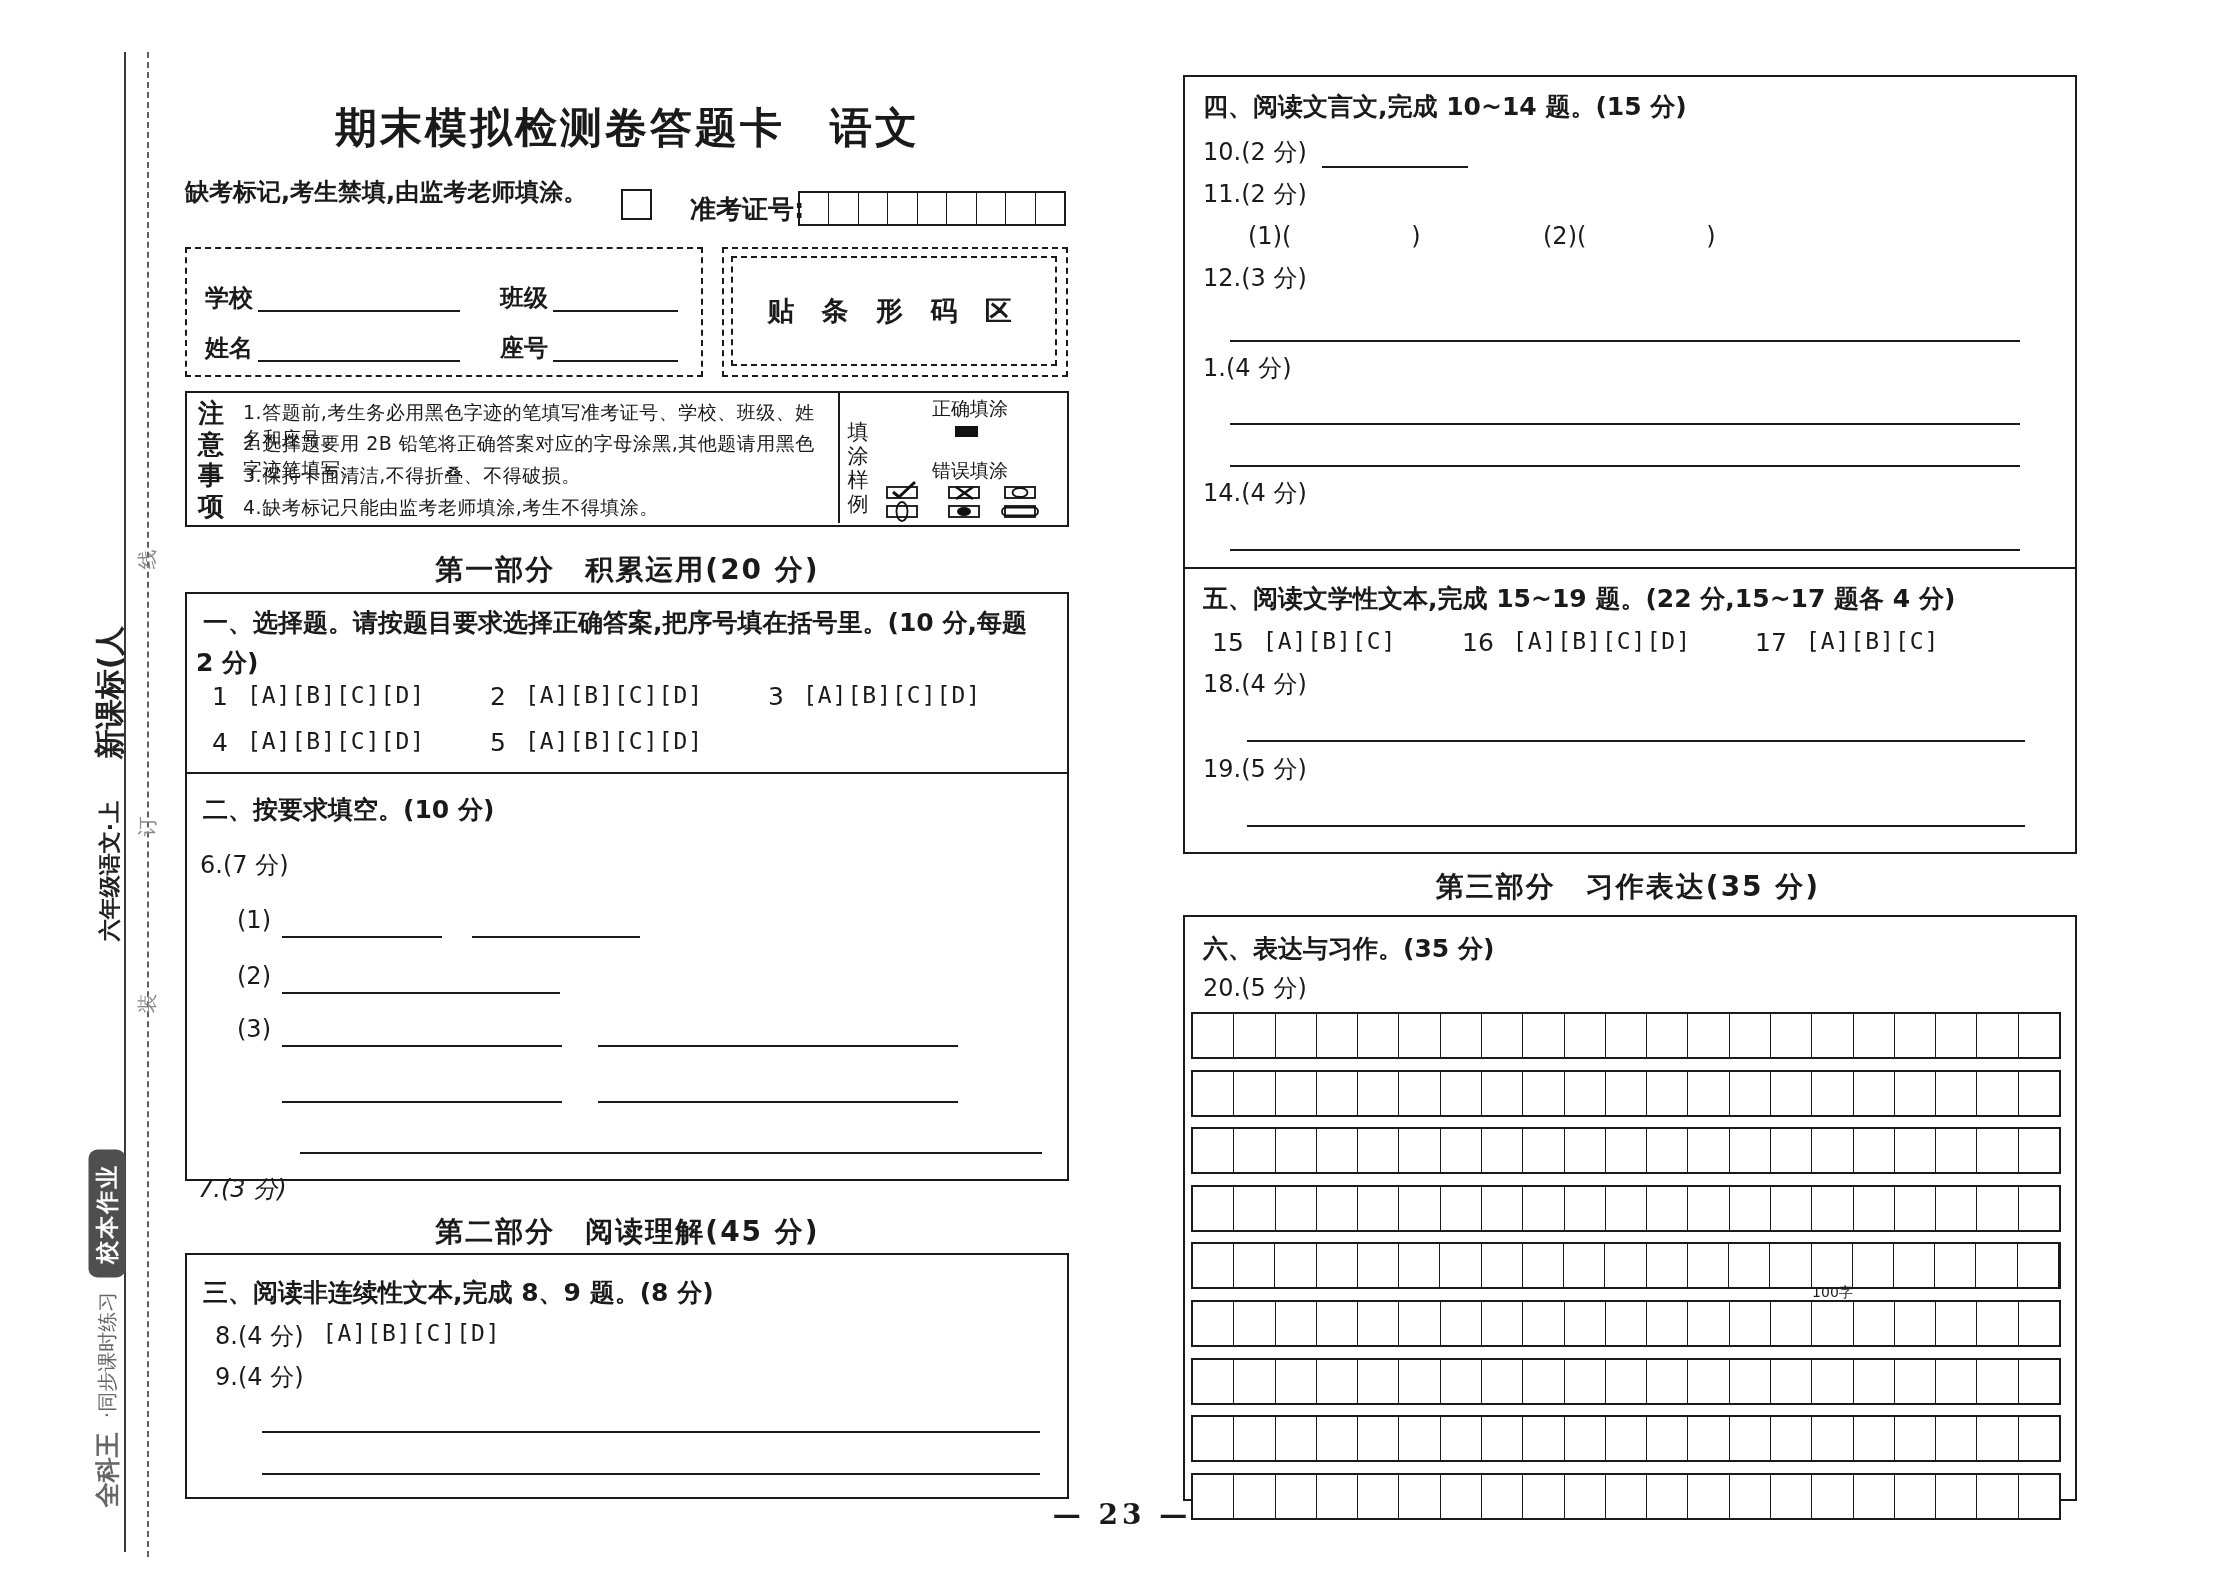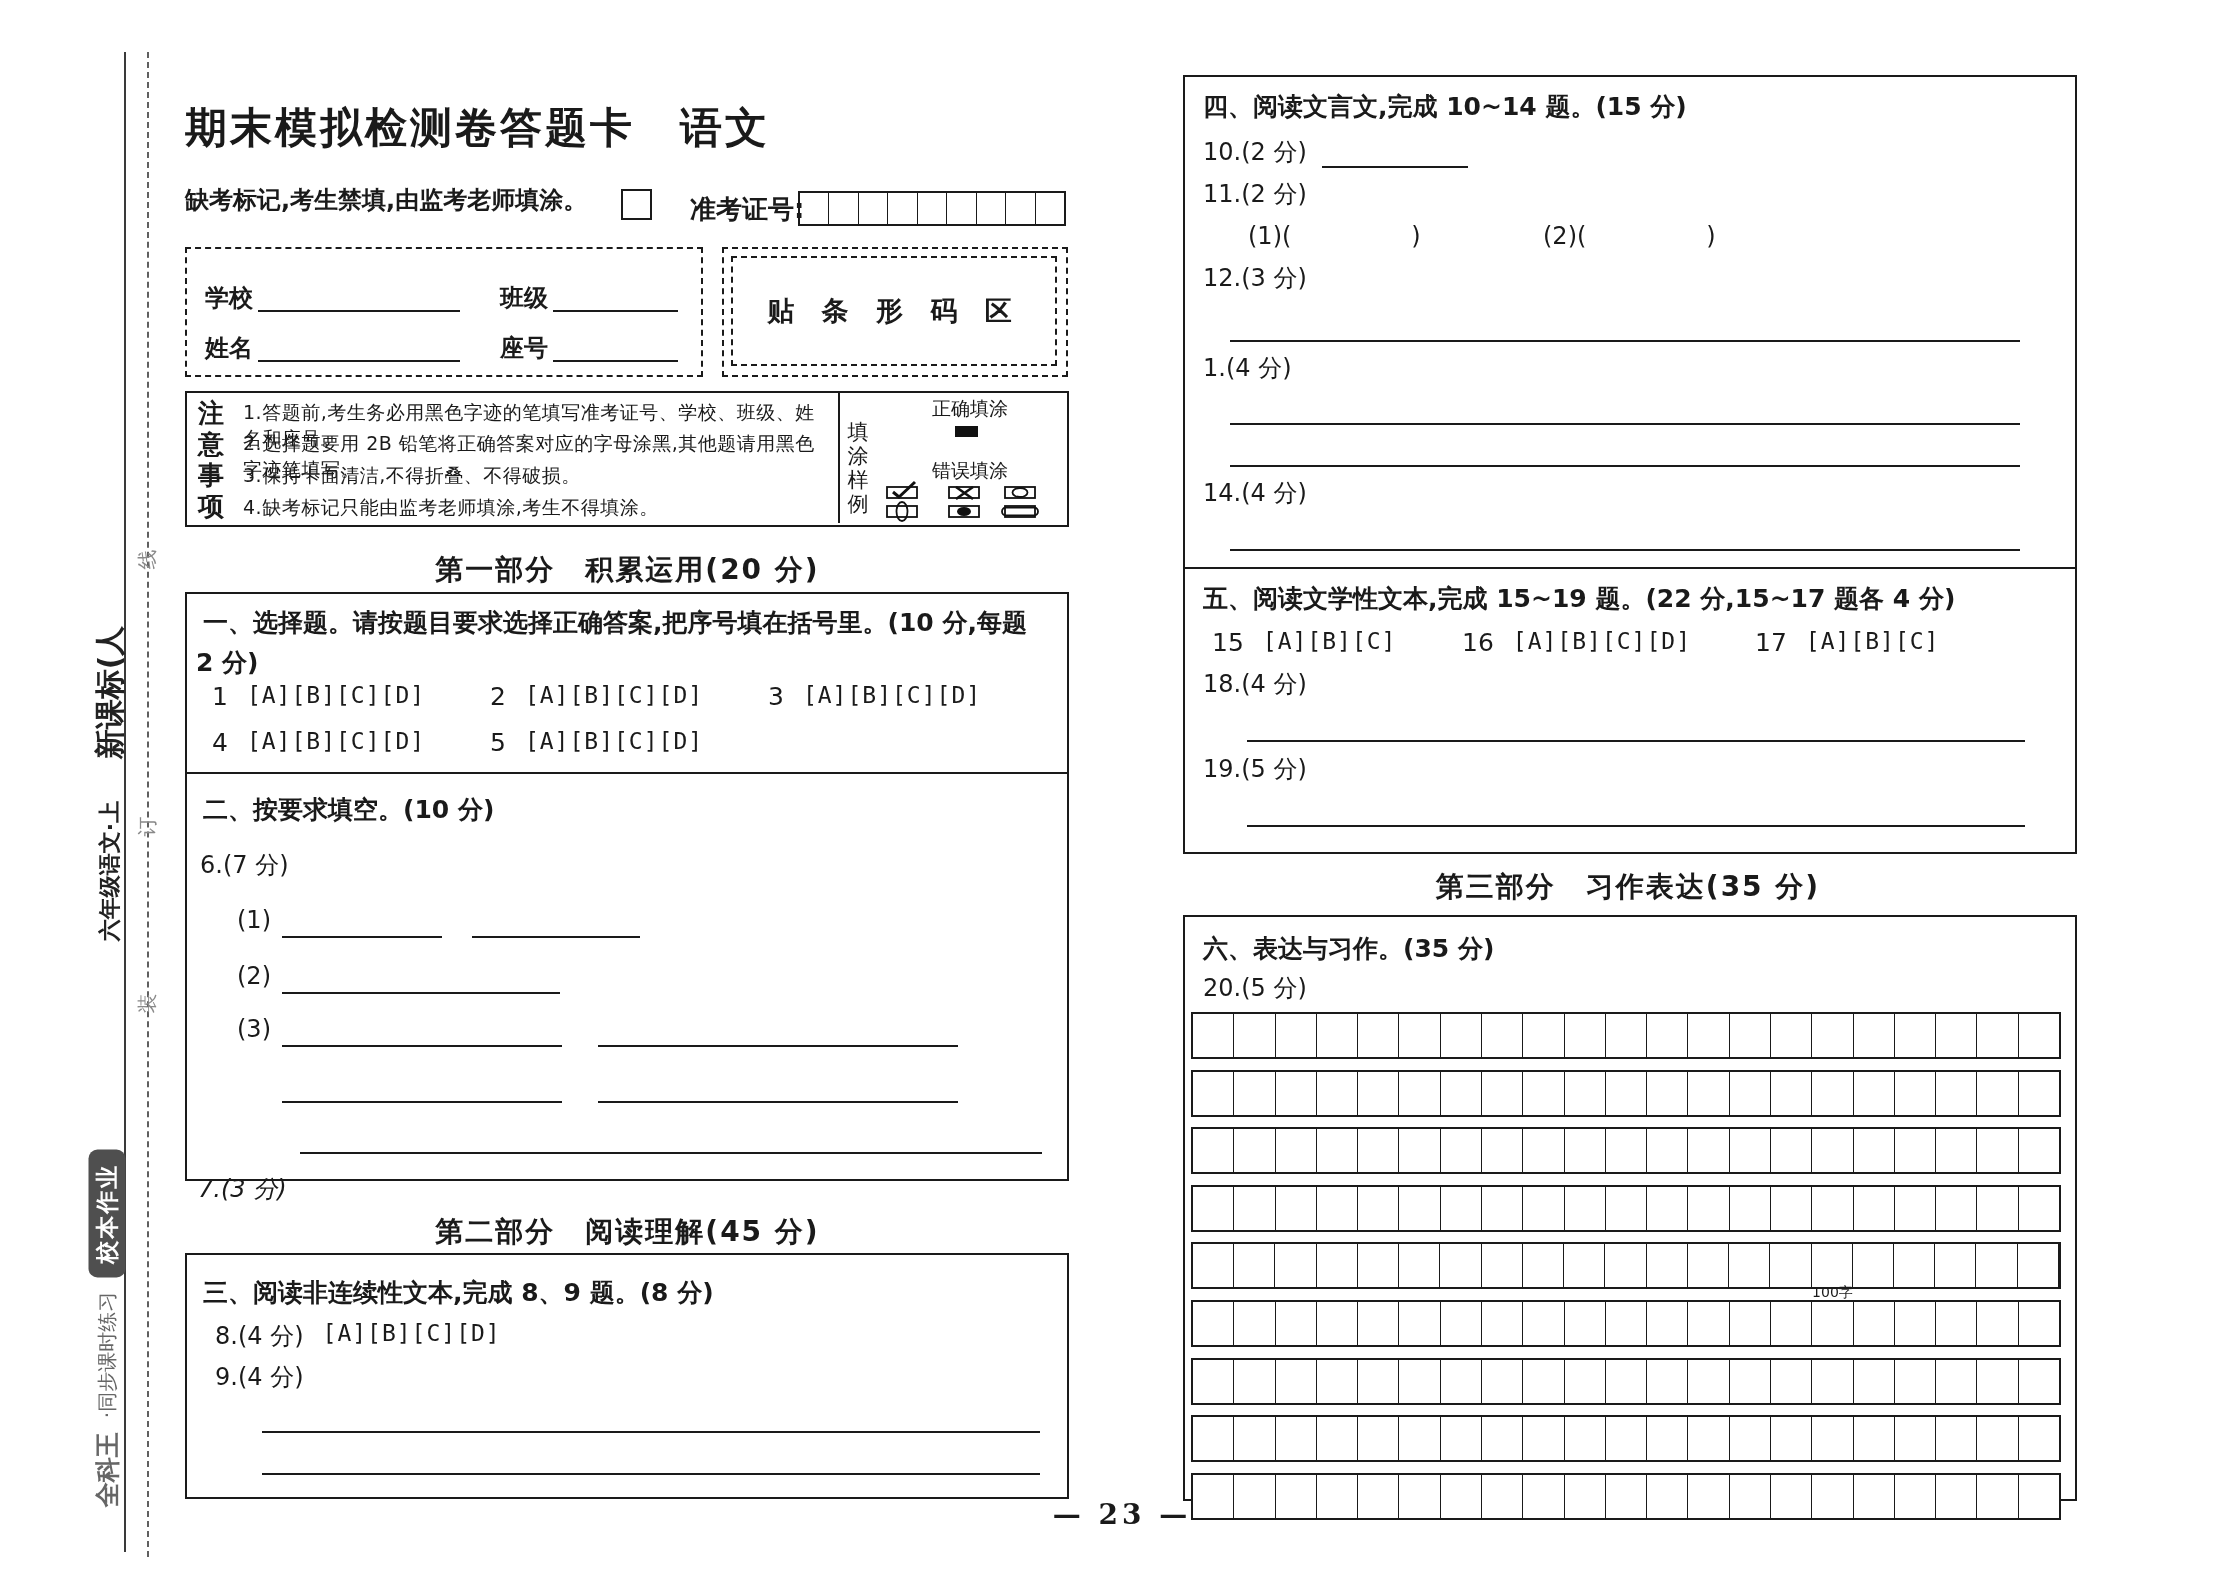--- a/index.html
+++ b/index.html
@@ -4,21 +4,21 @@
 <style>
   html,body{margin:0;padding:0;background:#dedede;}
   .page{position:relative;width:2221px;height:1573px;background:#ffffff;
         font-family:"DejaVu Sans","Liberation Sans",sans-serif;color:#1a1a1a;overflow:hidden;}
   .abs{position:absolute;}
   .box{position:absolute;border:2.5px solid #1a1a1a;background:#fff;}
   .dashedbox{position:absolute;border:2.5px dashed #1a1a1a;}
   .divider-h{position:absolute;border-top:2.5px solid #1a1a1a;height:0;}
   .divider-v{position:absolute;border-left:2.5px solid #1a1a1a;width:0;}
   .blank{position:absolute;height:0;border-bottom:2px solid #1a1a1a;}
-  .title{font-size:42px;font-weight:700;letter-spacing:3px;}
+  .title{font-size:42px;font-weight:700;letter-spacing:3px;text-align:center;}
   .sec-heading{font-size:28px;font-weight:700;letter-spacing:2px;text-align:center;}
   .box-heading{font-size:25px;font-weight:700;}
   .qlabel{font-size:24px;}
   .small-bold{font-size:24px;font-weight:700;}
   .opts{font-size:23px;font-family:"DejaVu Sans Mono","Liberation Mono",monospace;letter-spacing:1px;}
   .choice{position:absolute;display:flex;gap:19px;align-items:flex-start;}
   .cnum{font-size:25px;}
   .stack{word-break:break-all;text-align:center;}
   .notice-item{position:absolute;font-size:19px;letter-spacing:0.5px;}
   .sample{position:absolute;overflow:visible;}
@@ -61,21 +61,21 @@
   <div class="abs rot" style="left:5px;top:672px;width:210px;text-align:center;font-size:30px;font-weight:700;color:#222;">新课标(人</div>
   <div class="abs rot" style="left:30px;top:856px;width:160px;text-align:center;font-size:22px;font-weight:700;color:#222;">六年级语文·上</div>
   <div class="abs rot brand-group" style="left:-68px;top:1310px;width:350px;">
     <span class="brand-strong">全科王</span>
     <span class="brand-rest">·同步课时练习</span>
     <span class="badge">校本作业</span>
   </div>
 
   <div class="abs title" style="left:185px;top:100px;width:885px;">期末模拟检测卷答题卡　语文</div>
 
-  <div class="abs small-bold" style="left:185px;top:184px;">缺考标记,考生禁填,由监考老师填涂。</div>
+  <div class="abs small-bold" style="left:185px;top:176px;">缺考标记,考生禁填,由监考老师填涂。</div>
   <div class="sq" style="left:621px;top:189px;width:27px;height:27px;"></div>
   <div class="abs" style="left:690px;top:192px;font-size:26px;font-weight:700;">准考证号:</div>
   <div class="adm-grid">
       <div class="adm-cell"></div>
       <div class="adm-cell"></div>
       <div class="adm-cell"></div>
       <div class="adm-cell"></div>
       <div class="adm-cell"></div>
       <div class="adm-cell"></div>
       <div class="adm-cell"></div>

